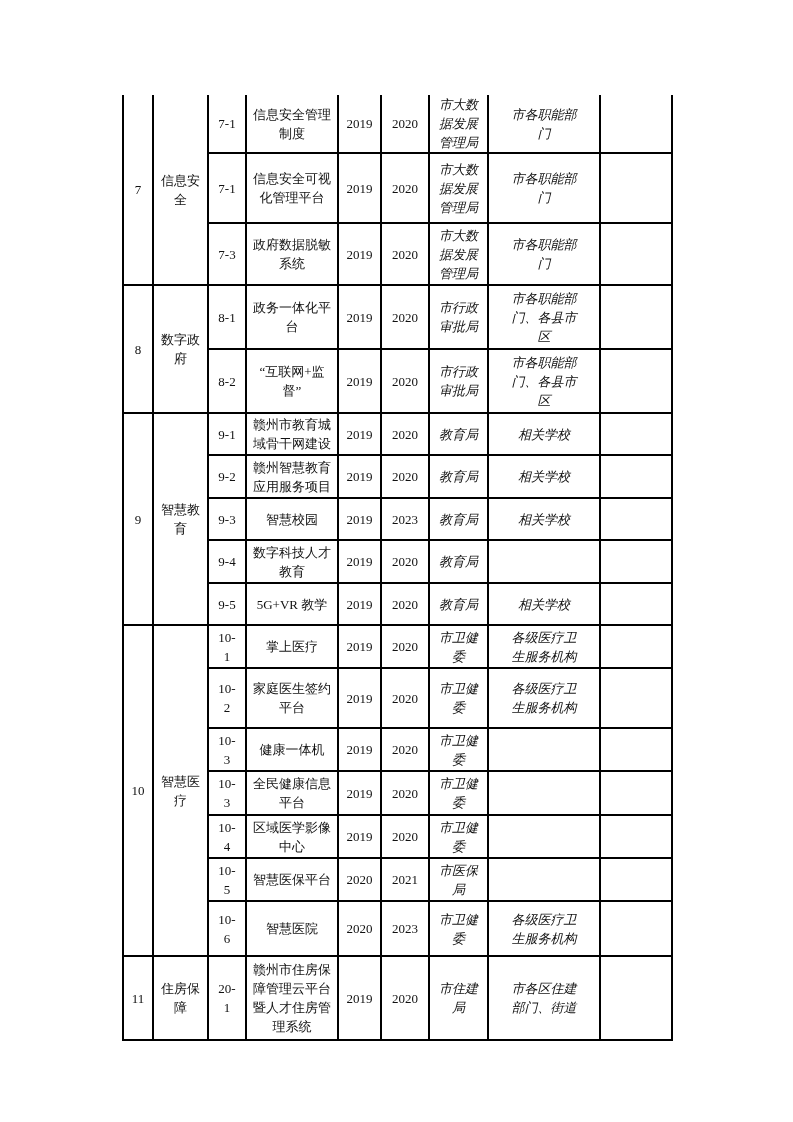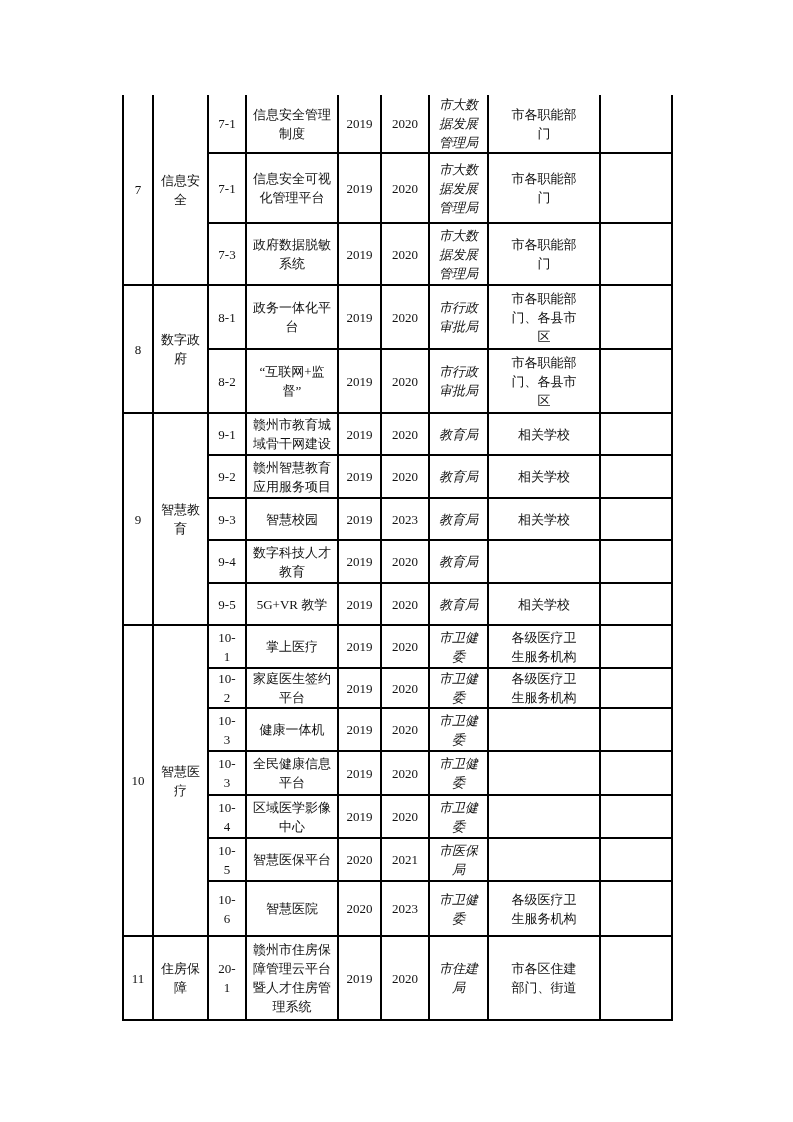--- a/index.html
+++ b/index.html
@@ -17,21 +17,21 @@
     text-align:center; vertical-align:middle;
     font-family:"Liberation Serif","DejaVu Serif",serif;
     font-size:13px; line-height:19px; color:#111;
     padding:0; overflow:hidden; word-break:normal;
   }
   tr.nt > td { border-top:none; }
   td.c-cat  { padding:0 6px; }
   td.c-code { padding:0 8px;font-family:Liberation Serif, serif; }
   td.c-name { padding:0 5px; }
   td.c-lead { padding:0 8px;font-style:italic; }
-  td.c-coop { padding:0 20px; }
+  td.c-coop { padding:0 20px;font-style:italic; }
 </style>
 </head>
 <body>
 
 <div class="page">
   <table class="doc-table">
     <colgroup>
       <col style="width:30px">
         <col style="width:55px">
         <col style="width:38px">
@@ -147,21 +147,21 @@
       <td class="c-no" rowspan="7">10</td>
       <td class="c-cat" rowspan="7">智慧医疗</td>
       <td class="c-code">10-1</td>
       <td class="c-name">掌上医疗</td>
       <td class="c-start">2019</td>
       <td class="c-end">2020</td>
       <td class="c-lead">市卫健委</td>
       <td class="c-coop">各级医疗卫生服务机构</td>
       <td class="c-remark"></td>
     </tr>
-    <tr style="height:40px">
+    <tr style="height:60px">
       <td class="c-code">10-2</td>
       <td class="c-name">家庭医生签约平台</td>
       <td class="c-start">2019</td>
       <td class="c-end">2020</td>
       <td class="c-lead">市卫健委</td>
       <td class="c-coop">各级医疗卫生服务机构</td>
       <td class="c-remark"></td>
     </tr>
     <tr style="height:43px">
       <td class="c-code">10-3</td>

